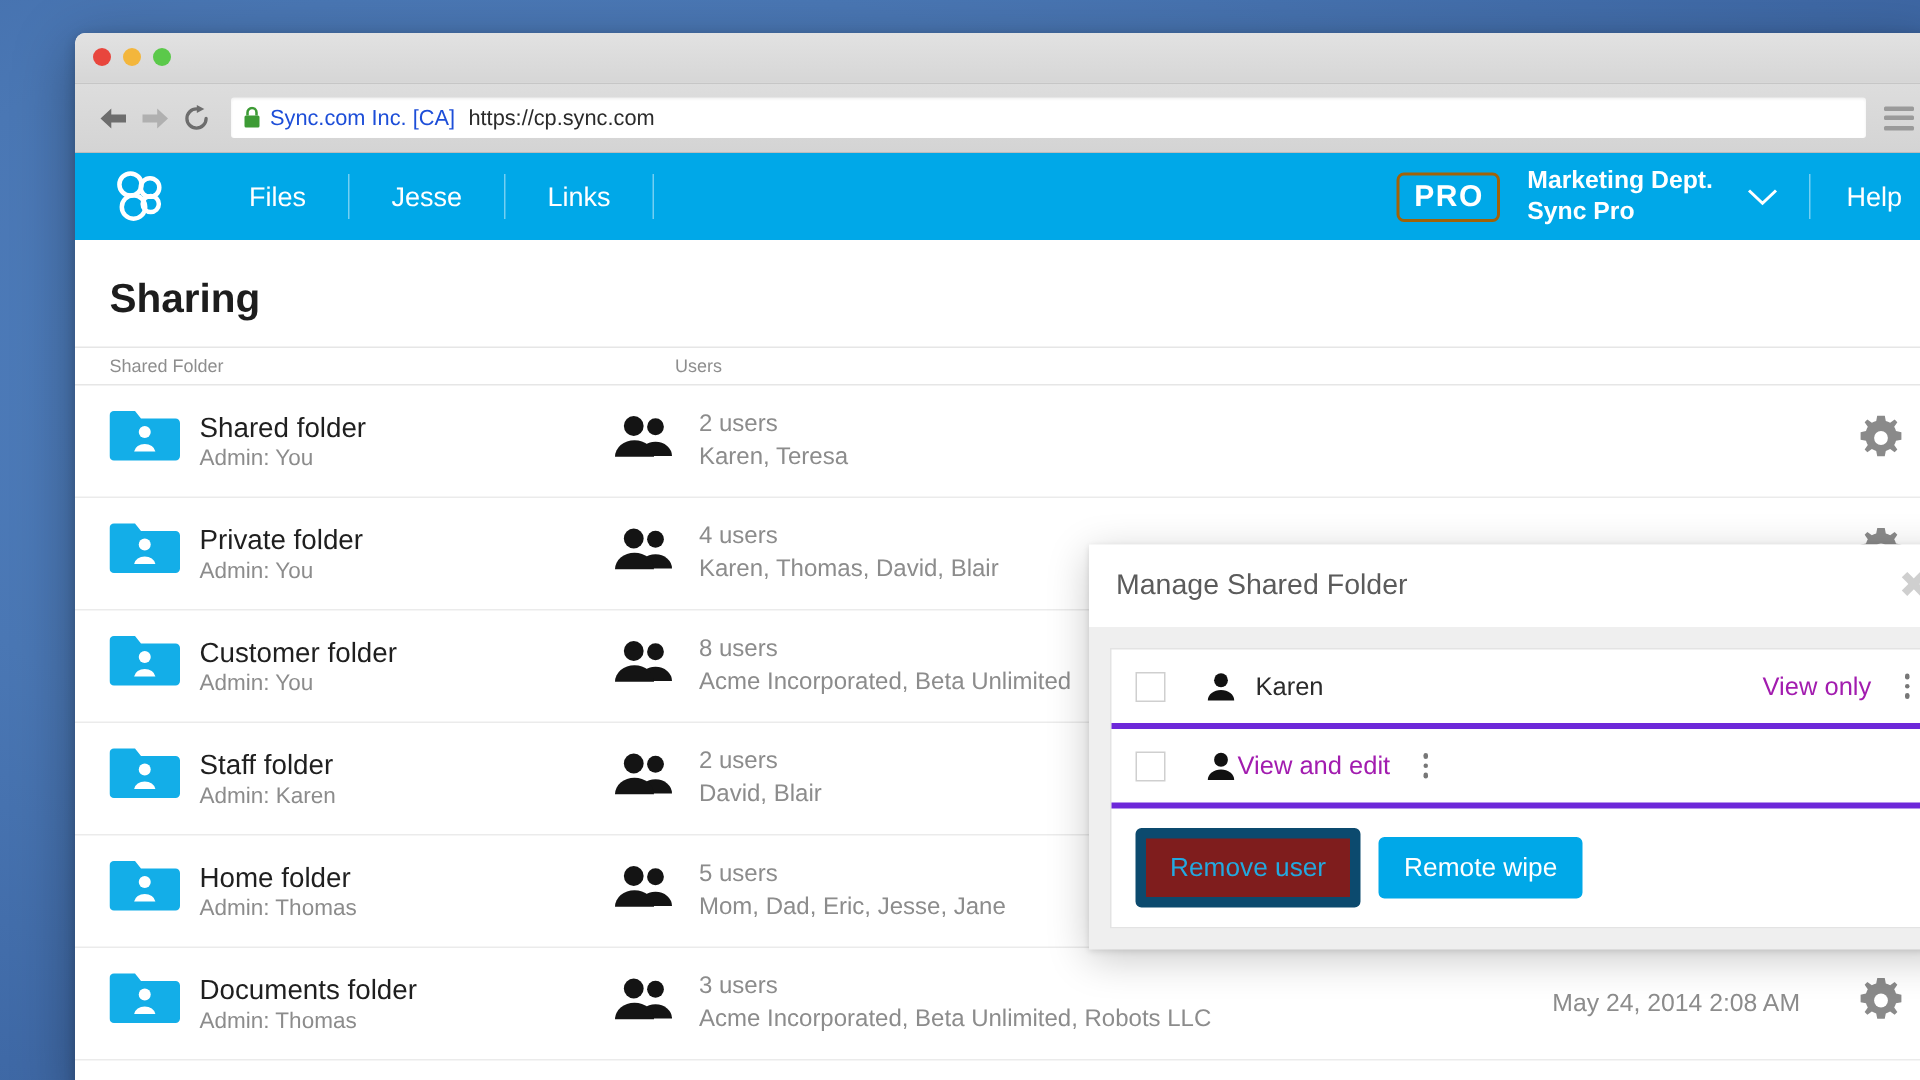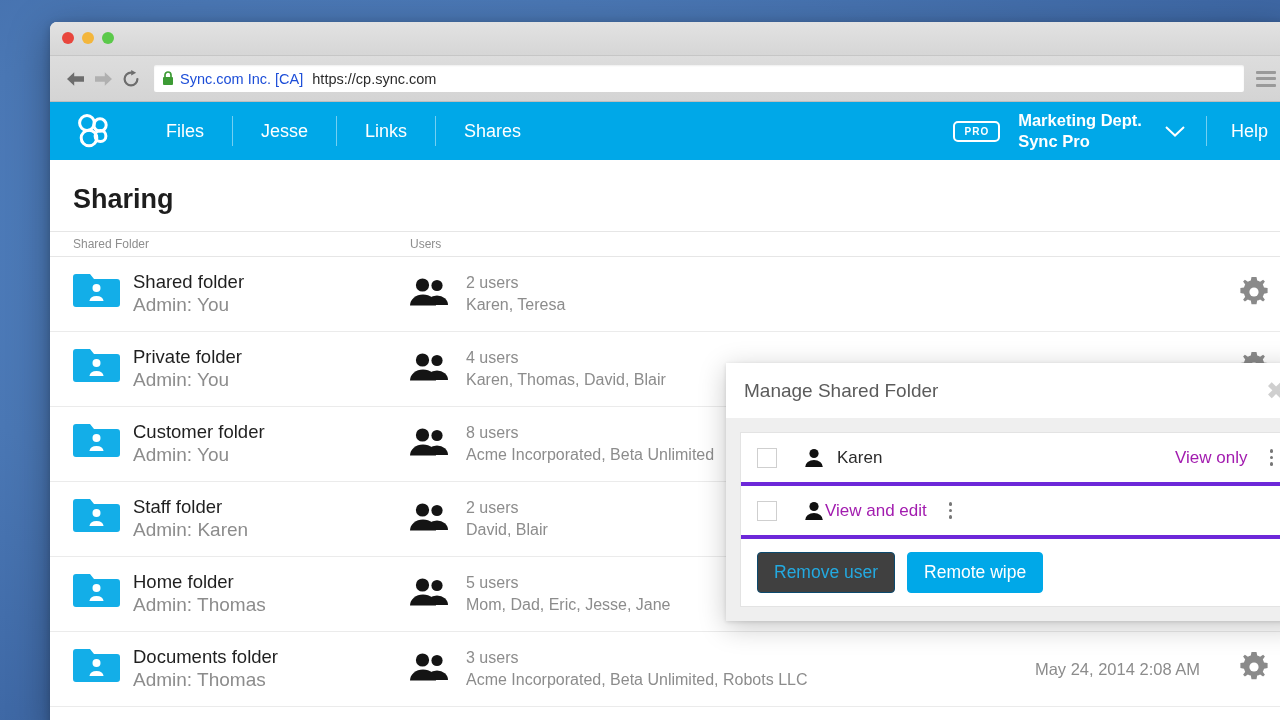--- a/index.html
+++ b/index.html
@@ -126,23 +126,23 @@
     margin: 14px 0;
     flex: 0 0 1px;
   }
   #nav-right {
     margin-left: auto;
     display: flex;
     align-items: stretch;
   }
   #pro-badge {
     align-self: center;
-    border: 2px solid #ffffff;
+    border: 2px solid #a16207;
     border-radius: 5px;
-    font-size: 10px;
+    font-size: 20px;
     font-weight: bold;
     letter-spacing: 1px;
     padding: 3px 9px 3px 10px;
     margin-right: 18px;
   }
   #account-block {
     display: flex; align-items: center;
     padding-right: 14px;
     font-weight: bold;
   }
@@ -178,21 +178,21 @@
     align-items: center;
     height: 26px;
     margin-top: 16px;
     border-top: 1px solid #e6e6e6;
     border-bottom: 1px solid #e6e6e6;
     font-size: 12px;
     color: #8e8e8e;
     box-sizing: border-box;
   }
   .th-folder   { width: 360px; padding-left: 23px; box-sizing: border-box; }
-  .th-users    { width: 545px; box-sizing: border-box; }
+  .th-users    { width: 545px; box-sizing: border-box; margin-left: 40px; }
   .th-modified { flex: 1; box-sizing: border-box; }
 
   .row {
     display: flex;
     align-items: center;
     height: 75px;
     border-bottom: 1px solid #ebebeb;
     box-sizing: border-box;
   }
   .cell-folder {
@@ -203,21 +203,21 @@
     box-sizing: border-box;
   }
   .folder-icon { width: 47px; flex: 0 0 47px; }
   .folder-text { margin-left: 13px; }
   .folder-name {
     font-size: 18.5px;
     color: #1f1f1f;
     line-height: 1.25;
   }
   .folder-admin {
-    font-size: 19px;
+    font-size: 15px;
     color: #8c8c8c;
     line-height: 1.3;
   }
   .cell-users {
     width: 545px;
     display: flex;
     align-items: center;
     box-sizing: border-box;
   }
   .users-icon { width: 40px; flex: 0 0 40px; }
@@ -330,23 +330,23 @@
     gap: 12px;
   }
   .btn {
     font-size: 17.5px;
     border-radius: 4px;
     padding: 9px 16px;
     box-sizing: border-box;
     white-space: nowrap;
   }
   .btn-outline {
-    border: 1px solid #0c4a6e;
+    border: 7px solid #0c4a6e;
     color: #23a9e0;
-    background: #404040;
+    background: #7f1d1d;
   }
   .btn-primary {
     border: 1px solid #00a8e8;
     background: #00a8e8;
     color: #fff;
   }
 </style>
 </head>
 <body>
 
@@ -405,21 +405,20 @@
         <circle cx="28.5" cy="27" r="5.4" fill="none" stroke="#fff" stroke-width="3"></circle>
       </svg>
     </div>
 
     <div class="nav-item">Files</div>
     <div class="nav-sep"></div>
     <div class="nav-item">Jesse</div>
     <div class="nav-sep"></div>
     <div class="nav-item">Links</div>
     <div class="nav-sep"></div>
-    <div class="nav-item">Shares</div>
 
     <div id="nav-right">
       <div id="pro-badge">PRO</div>
       <div id="account-block">
         <div id="account-lines">
           <div>Marketing Dept.</div>
           <div>Sync Pro</div>
         </div>
         <span id="chevron-down">
           <svg width="22" height="13" viewBox="0 0 22 13">

